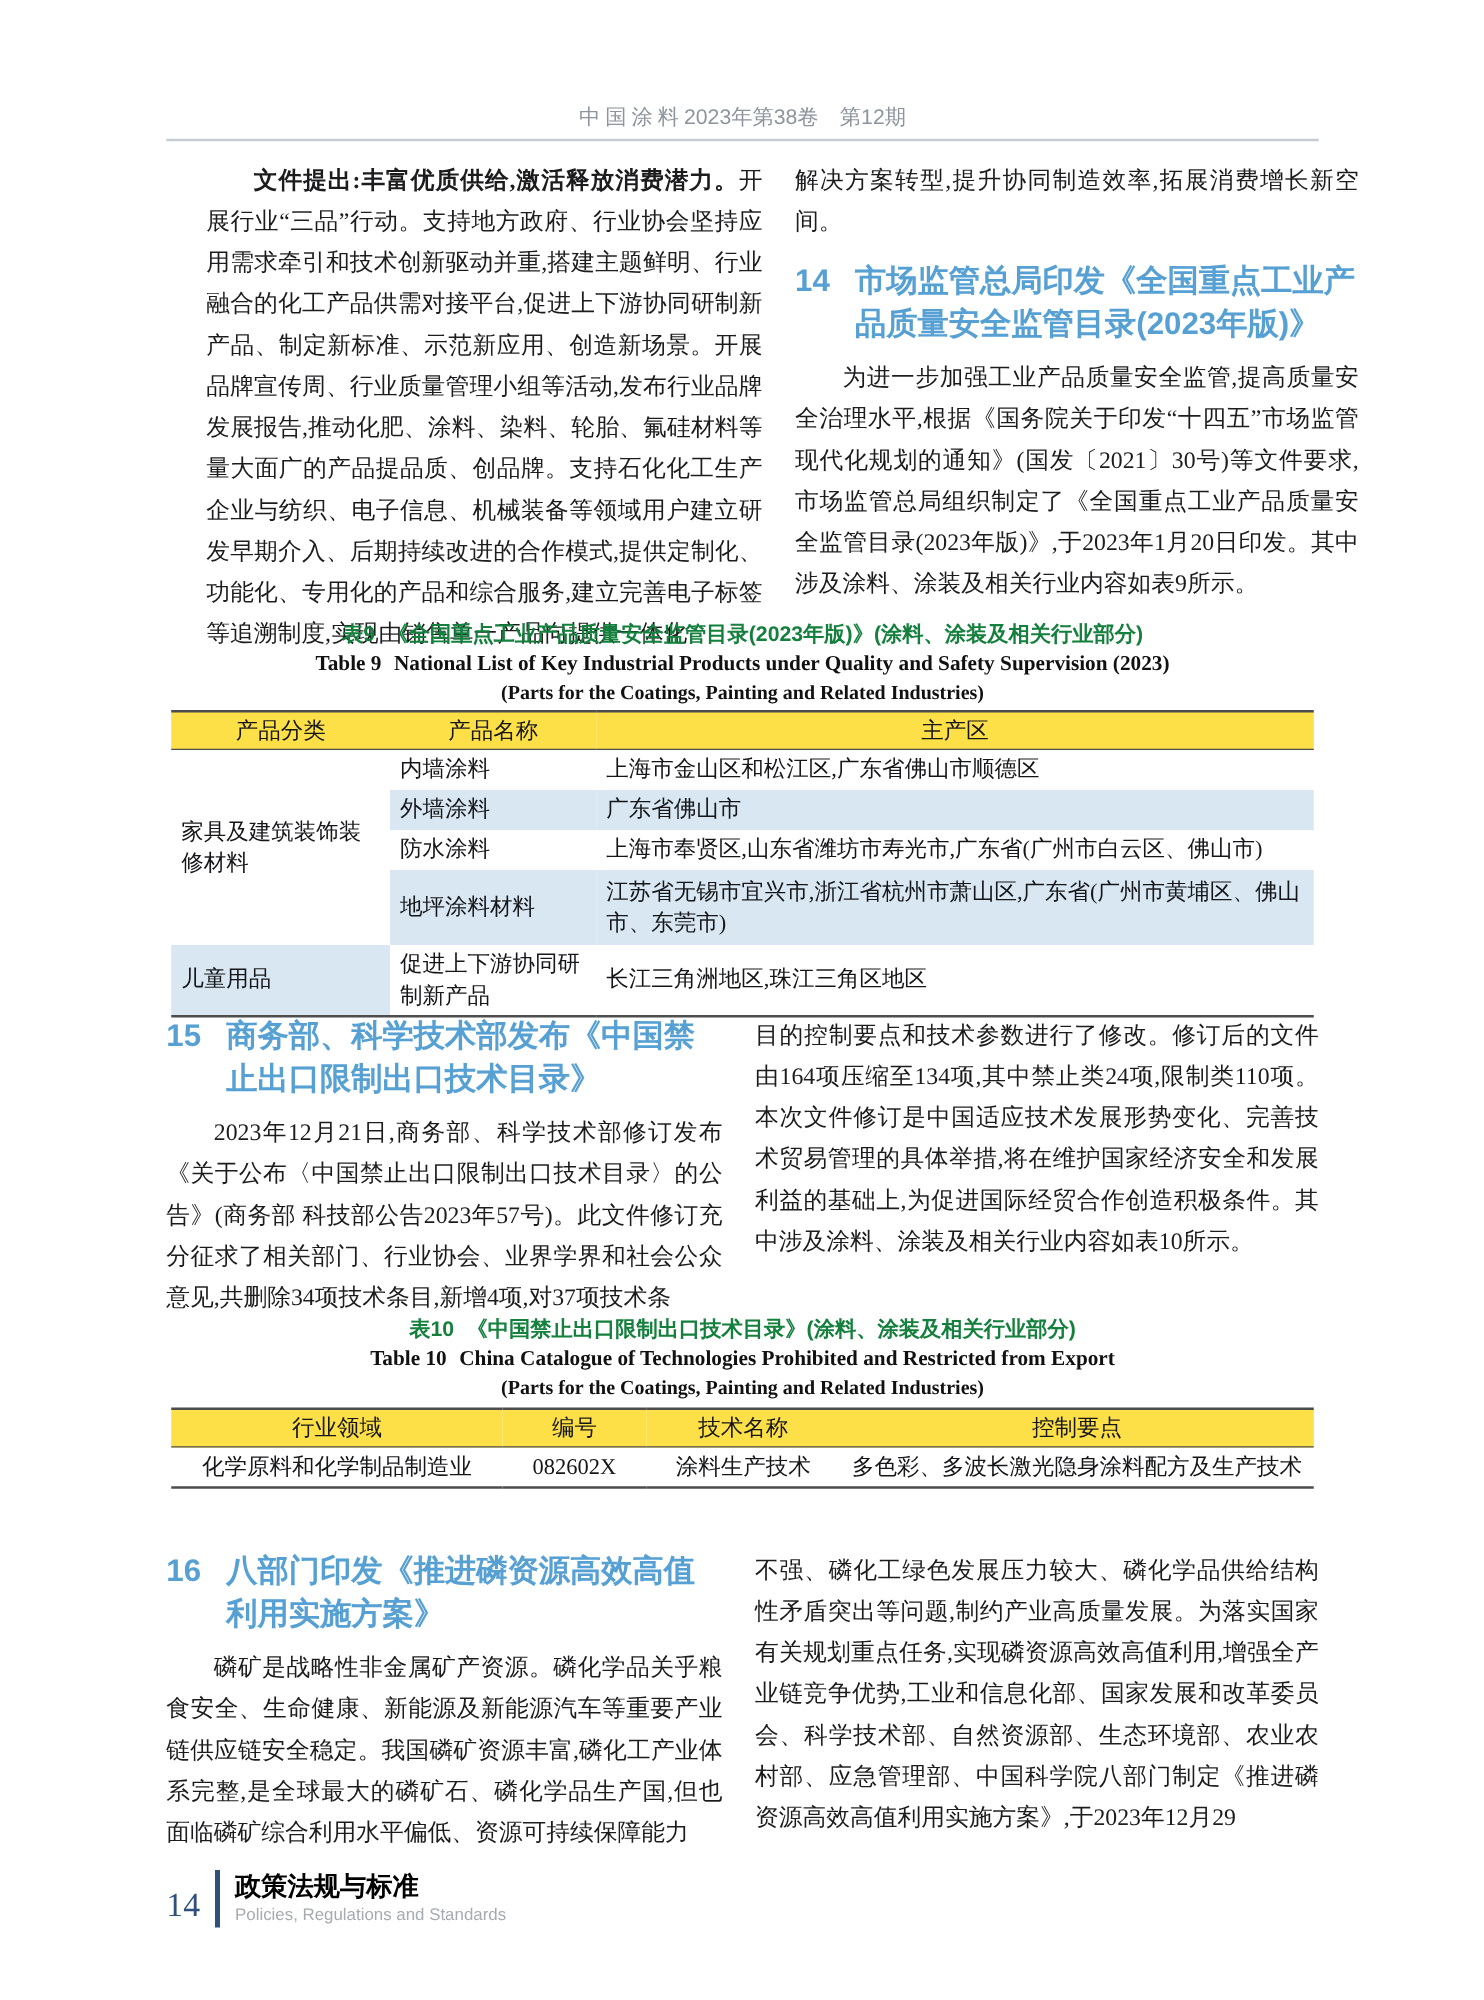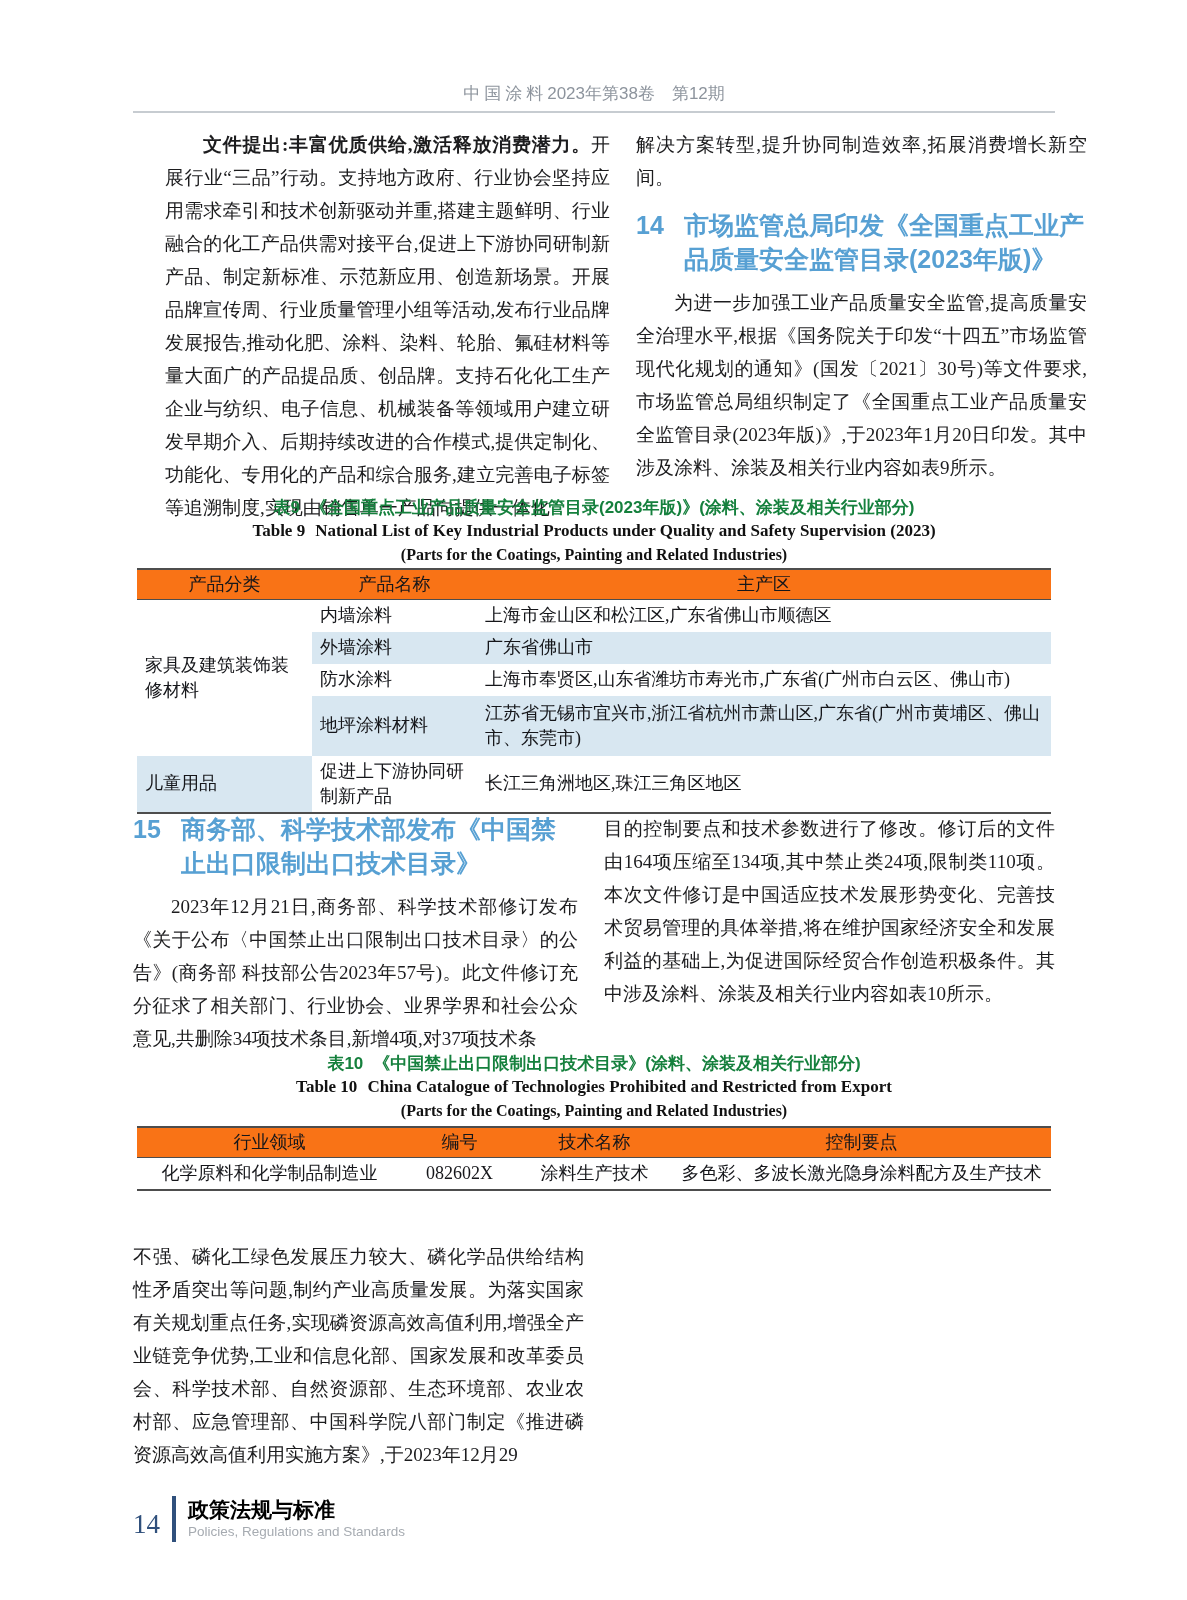--- a/index.html
+++ b/index.html
@@ -57,21 +57,21 @@
     font-weight:bold; font-size:16px; line-height:23px; color:#111;
   }
   .tcap .zh .lbl { margin-right:10px; }
   
   table.dt {
     position:absolute; left:137px; width:914px; border-collapse:collapse;
     font-size:18px; line-height:25px; color:#15161a;
     border-top:2px solid #4d4d4d; border-bottom:2px solid #4d4d4d;
   }
   table.dt thead th {
-    background:#f97316; font-weight:normal; text-align:center;
+    background:#fde047; font-weight:normal; text-align:center;
     border-bottom:1px solid #4d4d4d; height:29px; padding:2px 4px;
   }
   table.dt td { padding:3px 8px; vertical-align:middle; }
   .shade { background:#d8e7f1; }
   .t9-c1 { width:175px; }
   .t9-c2 { width:165px; }
   .t9-c3 { width:574px; }
   .rh32 td { height:32px; }
   .rh60 td { height:60px; }
   .rh52 td { height:52px; }
@@ -196,20 +196,27 @@
       <tr class="rh36">
         <td class="ctr">化学原料和化学制品制造业</td>
         <td class="ctr">082602X</td>
         <td class="ctr">涂料生产技术</td>
         <td class="ctr">多色彩、多波长激光隐身涂料配方及生产技术</td>
       </tr>
     </tbody>
   </table>
 
   <div class="sec" style="top:1240px;">
+    <div class="colL">
+      <div class="h-sec mb10">
+        <span class="h-num">16</span>
+        <span class="h-title w395">八部门印发《推进磷资源高效高值利用实施方案》</span>
+      </div>
+      <p class="body-p indent">磷矿是战略性非金属矿产资源。磷化学品关乎粮食安全、生命健康、新能源及新能源汽车等重要产业链供应链安全稳定。我国磷矿资源丰富,磷化工产业体系完整,是全球最大的磷矿石、磷化学品生产国,但也面临磷矿综合利用水平偏低、资源可持续保障能力</p>
+    </div>
     <div class="colR">
       <p class="body-p">不强、磷化工绿色发展压力较大、磷化学品供给结构性矛盾突出等问题,制约产业高质量发展。为落实国家有关规划重点任务,实现磷资源高效高值利用,增强全产业链竞争优势,工业和信息化部、国家发展和改革委员会、科学技术部、自然资源部、生态环境部、农业农村部、应急管理部、中国科学院八部门制定《推进磷资源高效高值利用实施方案》,于2023年12月29</p>
     </div>
   </div>
 
   <div class="pfoot">
     <span class="pno">14</span>
     <span class="bar"></span>
     <span>
       <div class="zh">政策法规与标准</div>

